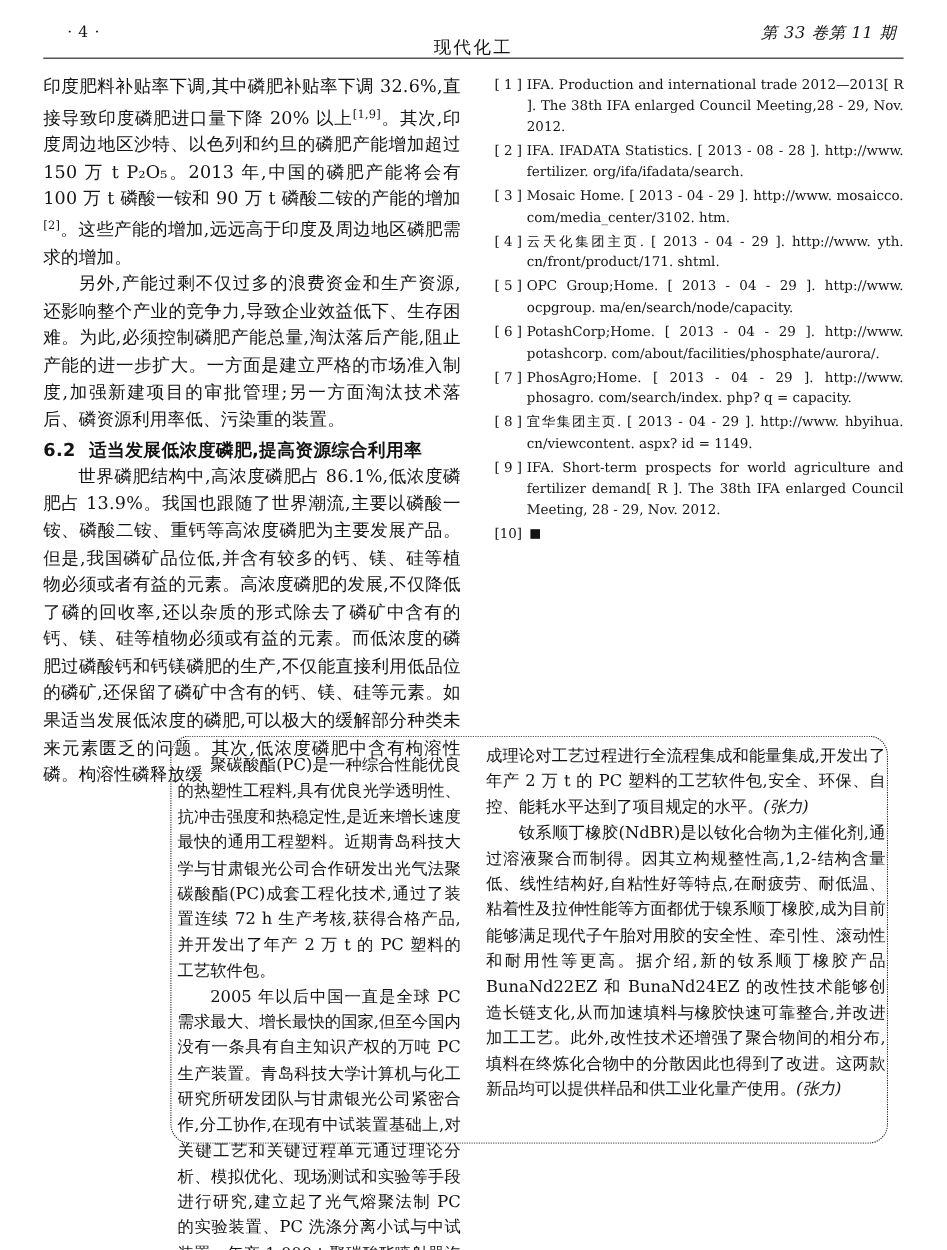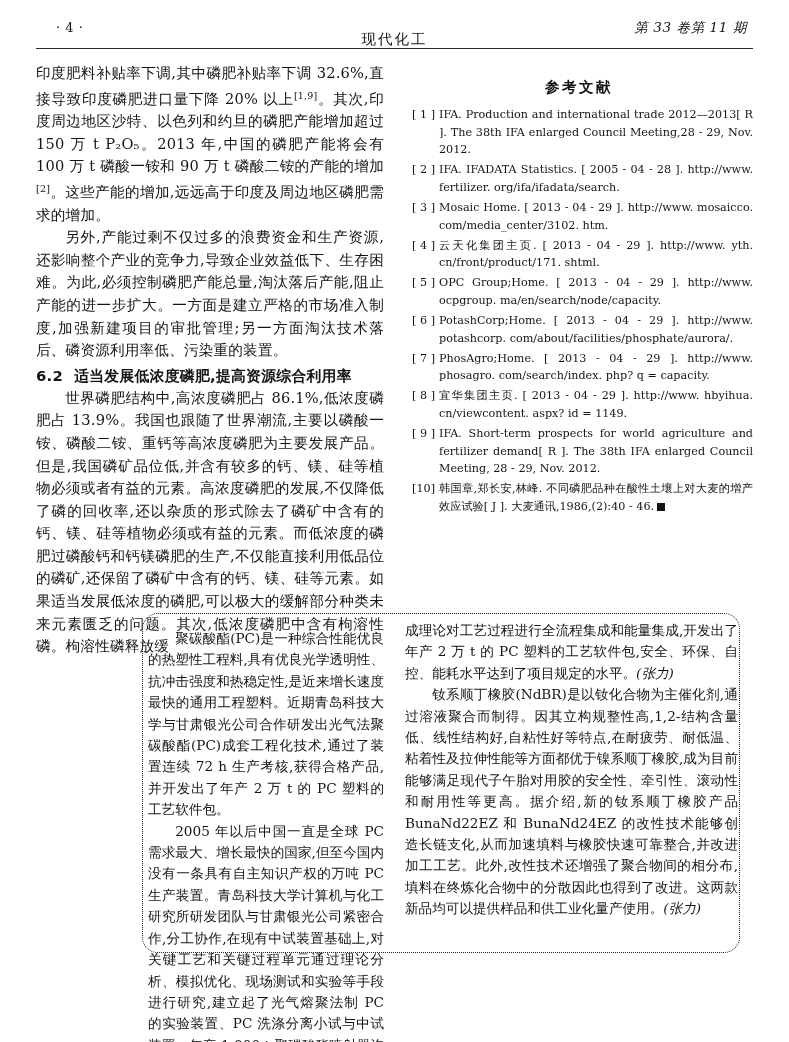--- a/index.html
+++ b/index.html
@@ -195,29 +195,28 @@
   <p class="zh">印度肥料补贴率下调,其中磷肥补贴率下调 32.6%,直接导致印度磷肥进口量下降 20% 以上<sup>[1,9]</sup>。其次,印度周边地区沙特、以色列和约旦的磷肥产能增加超过 150 万 t P₂O₅。2013 年,中国的磷肥产能将会有 100 万 t 磷酸一铵和 90 万 t 磷酸二铵的产能的增加<sup>[2]</sup>。这些产能的增加,远远高于印度及周边地区磷肥需求的增加。</p>
   <p class="zh indent">另外,产能过剩不仅过多的浪费资金和生产资源,还影响整个产业的竞争力,导致企业效益低下、生存困难。为此,必须控制磷肥产能总量,淘汰落后产能,阻止产能的进一步扩大。一方面是建立严格的市场准入制度,加强新建项目的审批管理;另一方面淘汰技术落后、磷资源利用率低、污染重的装置。</p>
   <h3 class="sec-head">
     <span class="num">6.2</span><span>适当发展低浓度磷肥,提高资源综合利用率</span>
   </h3>
   <p class="zh indent">世界磷肥结构中,高浓度磷肥占 86.1%,低浓度磷肥占 13.9%。我国也跟随了世界潮流,主要以磷酸一铵、磷酸二铵、重钙等高浓度磷肥为主要发展产品。但是,我国磷矿品位低,并含有较多的钙、镁、硅等植物必须或者有益的元素。高浓度磷肥的发展,不仅降低了磷的回收率,还以杂质的形式除去了磷矿中含有的钙、镁、硅等植物必须或有益的元素。而低浓度的磷肥过磷酸钙和钙镁磷肥的生产,不仅能直接利用低品位的磷矿,还保留了磷矿中含有的钙、镁、硅等元素。如果适当发展低浓度的磷肥,可以极大的缓解部分种类未来元素匮乏的问题。其次,低浓度磷肥中含有枸溶性磷。枸溶性磷释放缓</p>
 </div>
 
 <div class="col col-right">
 
-  <div class="ref-title">参考文献</div>
   <ol class="reflist">
     <li>
       <span class="tag">[ 1 ]</span>
       <span class="body">IFA. Production and international trade 2012—2013[ R ]. The 38th IFA enlarged Council Meeting,28 - 29, Nov. 2012.</span>
     </li>
     <li>
       <span class="tag">[ 2 ]</span>
-      <span class="body">IFA. IFADATA Statistics. [ 2005 - 04 - 28 ]. http://www. fertilizer. org/ifa/ifadata/search.</span>
+      <span class="body">IFA. IFADATA Statistics. [ 2013 - 08 - 28 ]. http://www. fertilizer. org/ifa/ifadata/search.</span>
     </li>
     <li>
       <span class="tag">[ 3 ]</span>
       <span class="body">Mosaic Home. [ 2013 - 04 - 29 ]. http://www. mosaicco. com/media_center/3102. htm.</span>
     </li>
     <li>
       <span class="tag">[ 4 ]</span>
       <span class="body">云天化集团主页. [ 2013 - 04 - 29 ]. http://www. yth. cn/front/product/171. shtml.</span>
     </li>
     <li>
@@ -235,21 +234,21 @@
     <li>
       <span class="tag">[ 8 ]</span>
       <span class="body">宜华集团主页. [ 2013 - 04 - 29 ]. http://www. hbyihua. cn/viewcontent. aspx? id = 1149.</span>
     </li>
     <li>
       <span class="tag">[ 9 ]</span>
       <span class="body">IFA. Short-term prospects for world agriculture and fertilizer demand[ R ]. The 38th IFA enlarged Council Meeting, 28 - 29, Nov. 2012.</span>
     </li>
     <li>
       <span class="tag">[10]</span>
-      <span class="body"><span>韩国章,郑长安,林峰. 不同磷肥品种在酸性土壤上对大麦的增产效应试验[ J ]. 大麦通讯,1986,(2):40 - 46.</span><span class="endmark"></span></span>
+      <span class="body"><span class="endmark"></span></span>
     </li>
   </ol>
 </div>
 
 <div class="newsbox"></div>
 
 <div class="news-col news-left">
   <div class="inner">
     <p class="news indent">聚碳酸酯(PC)是一种综合性能优良的热塑性工程料,具有优良光学透明性、抗冲击强度和热稳定性,是近来增长速度最快的通用工程塑料。近期青岛科技大学与甘肃银光公司合作研发出光气法聚碳酸酯(PC)成套工程化技术,通过了装置连续 72 h 生产考核,获得合格产品,并开发出了年产 2 万 t 的 PC 塑料的工艺软件包。</p>
     <p class="news indent">2005 年以后中国一直是全球 PC 需求最大、增长最快的国家,但至今国内没有一条具有自主知识产权的万吨 PC 生产装置。青岛科技大学计算机与化工研究所研发团队与甘肃银光公司紧密合作,分工协作,在现有中试装置基础上,对关键工艺和关键过程单元通过理论分析、模拟优化、现场测试和实验等手段进行研究,建立起了光气熔聚法制 PC 的实验装置、PC 洗涤分离小试与中试装置、年产 1 000 t 聚碳酸酯喷射器汽析中试装置和聚碳酸酯流化床干燥小试实验装置等,对 PC 气力输送进行了中试实验,获得了 PC 气力输送的最佳操作参数。</p>

